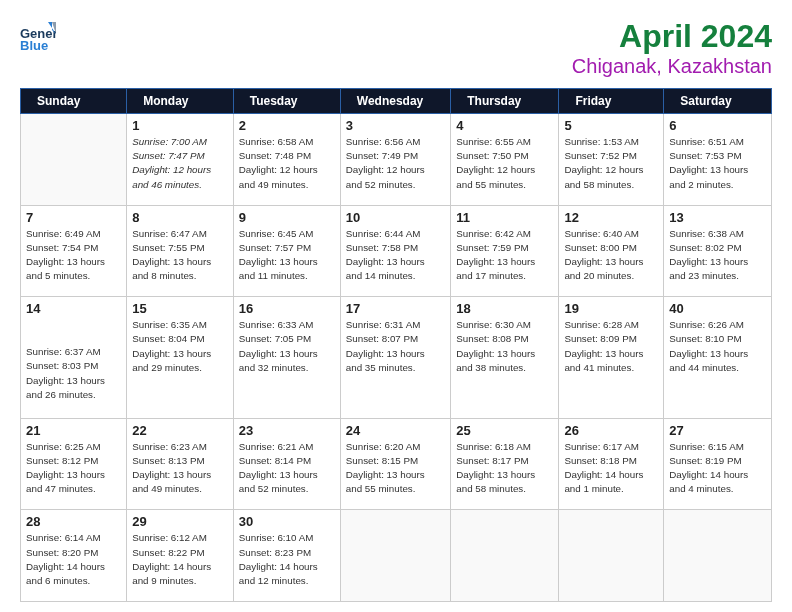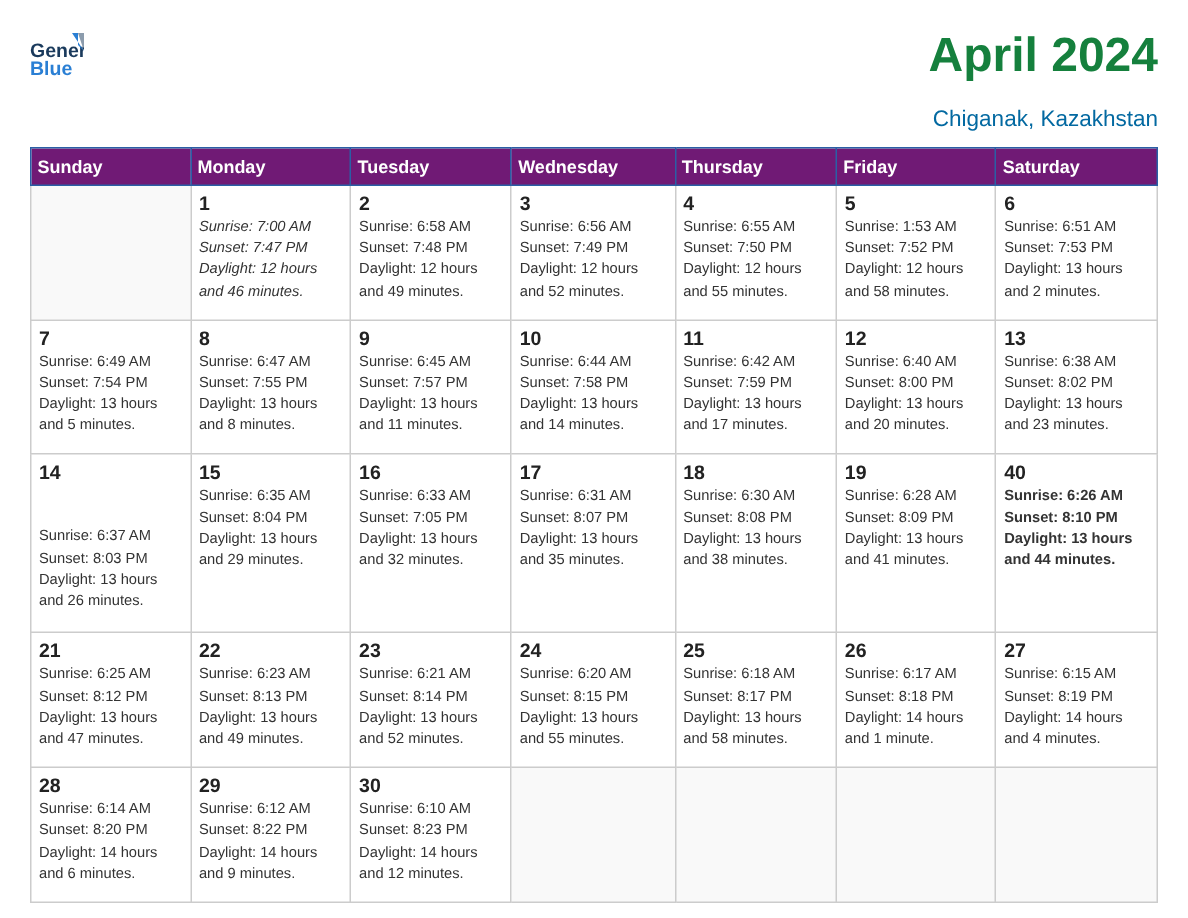--- a/index.html
+++ b/index.html
@@ -34,36 +34,35 @@
     }
     .title-block {
       text-align: right;
     }
     .month-title {
       font-size: 32px;
       font-weight: bold;
       color: #15803d;
     }
     .subtitle {
-      font-size: 15px;
-      color: #0369a1;
-      margin-top: 16px;
+      font-size: 20px;
+      color: #a21caf;
     }
     .calendar {
       width: 100%;
       border-collapse: collapse;
       flex: 1;
       font-size: 10.5px;
     }
     .calendar thead th {
-      background: #701a75;
+      background: #0f172a;
       color: #fff;
       font-size: 12px;
       font-weight: bold;
-      padding: 5px 4px;
+      padding: 5px 16px;
       text-align: left;
       border: 1px solid #2a5fa5;
     }
     .calendar tbody td {
       border: 1px solid #ccc;
       vertical-align: top;
       padding: 4px 5px;
       width: 113px;
       height: 82px;
       color: #222;
@@ -250,21 +249,21 @@
           </td>
           <td>
             <span class="day-num">19</span>
             <div class="day-info" style="white-space: pre-line;">Sunrise: 6:28 AM
 Sunset: 8:09 PM
 Daylight: 13 hours
 and 41 minutes.</div>
           </td>
           <td>
             <span class="day-num">40</span>
-            <div class="day-info" style="white-space: pre-line; font-weight: bold;">Sunrise: 6:26 AM
+            <div class="day-info" style="white-space: pre-line;">Sunrise: 6:26 AM
 Sunset: 8:10 PM
 Daylight: 13 hours
 and 44 minutes.</div>
           </td>
         </tr>
         <tr>
           <td>
             <span class="day-num">21</span>
             <div class="day-info" style="white-space: pre-line;">Sunrise: 6:25 AM
 Sunset: 8:12 PM

